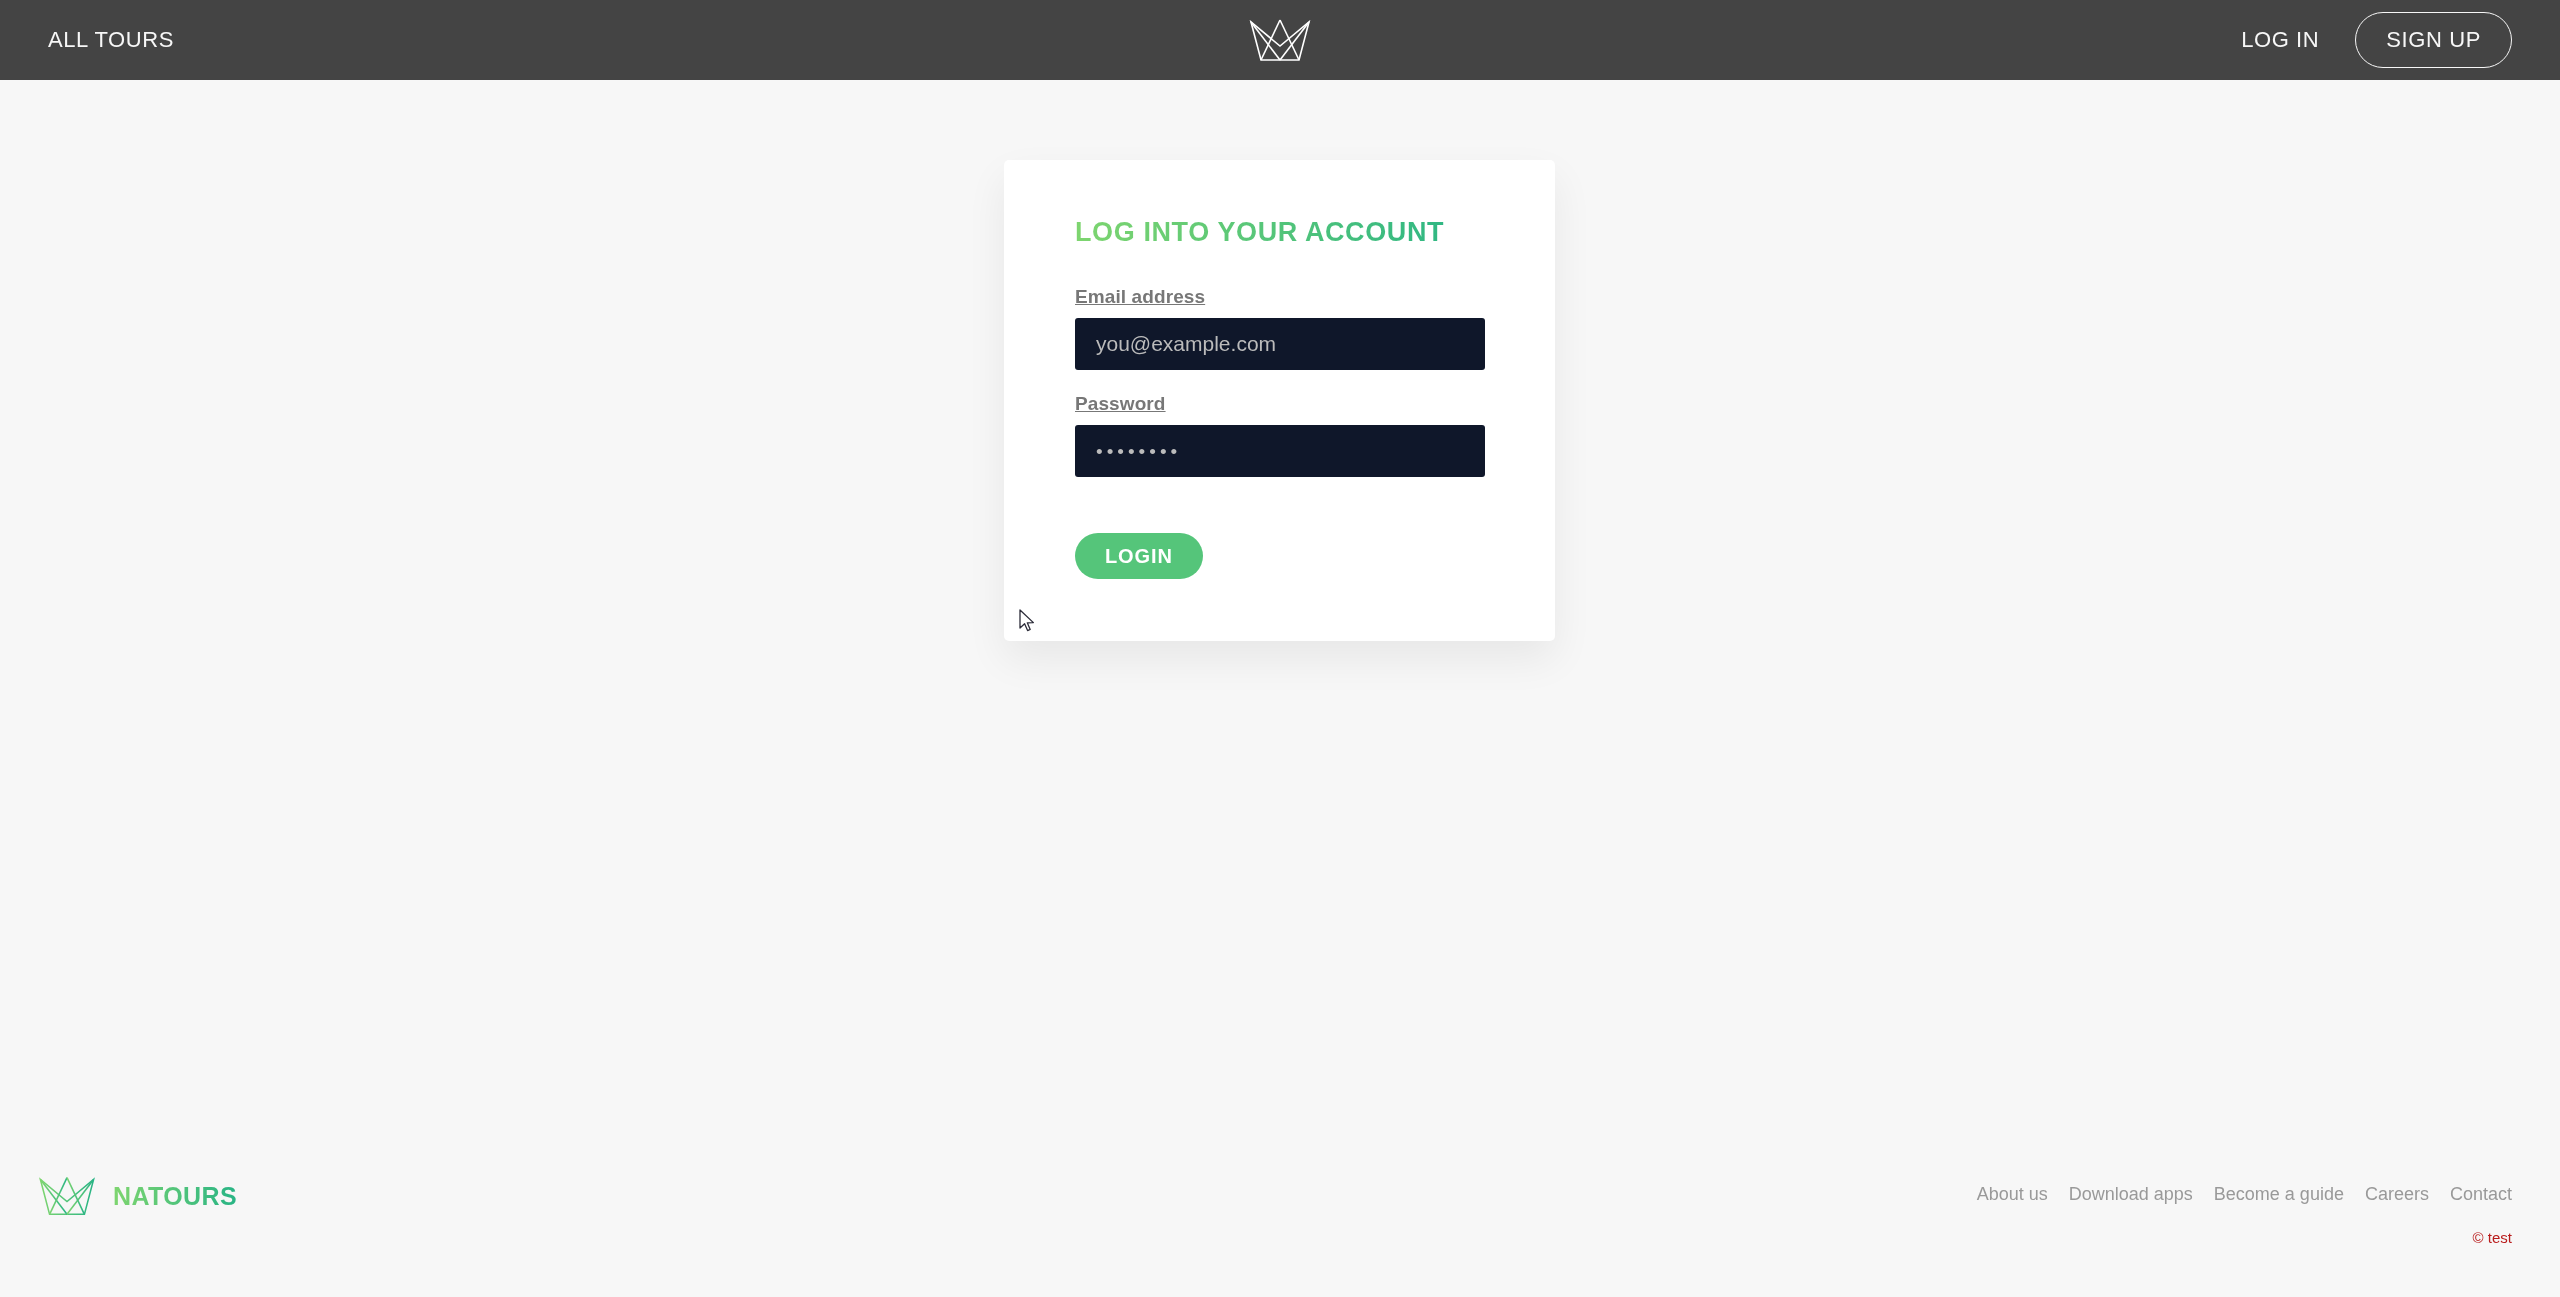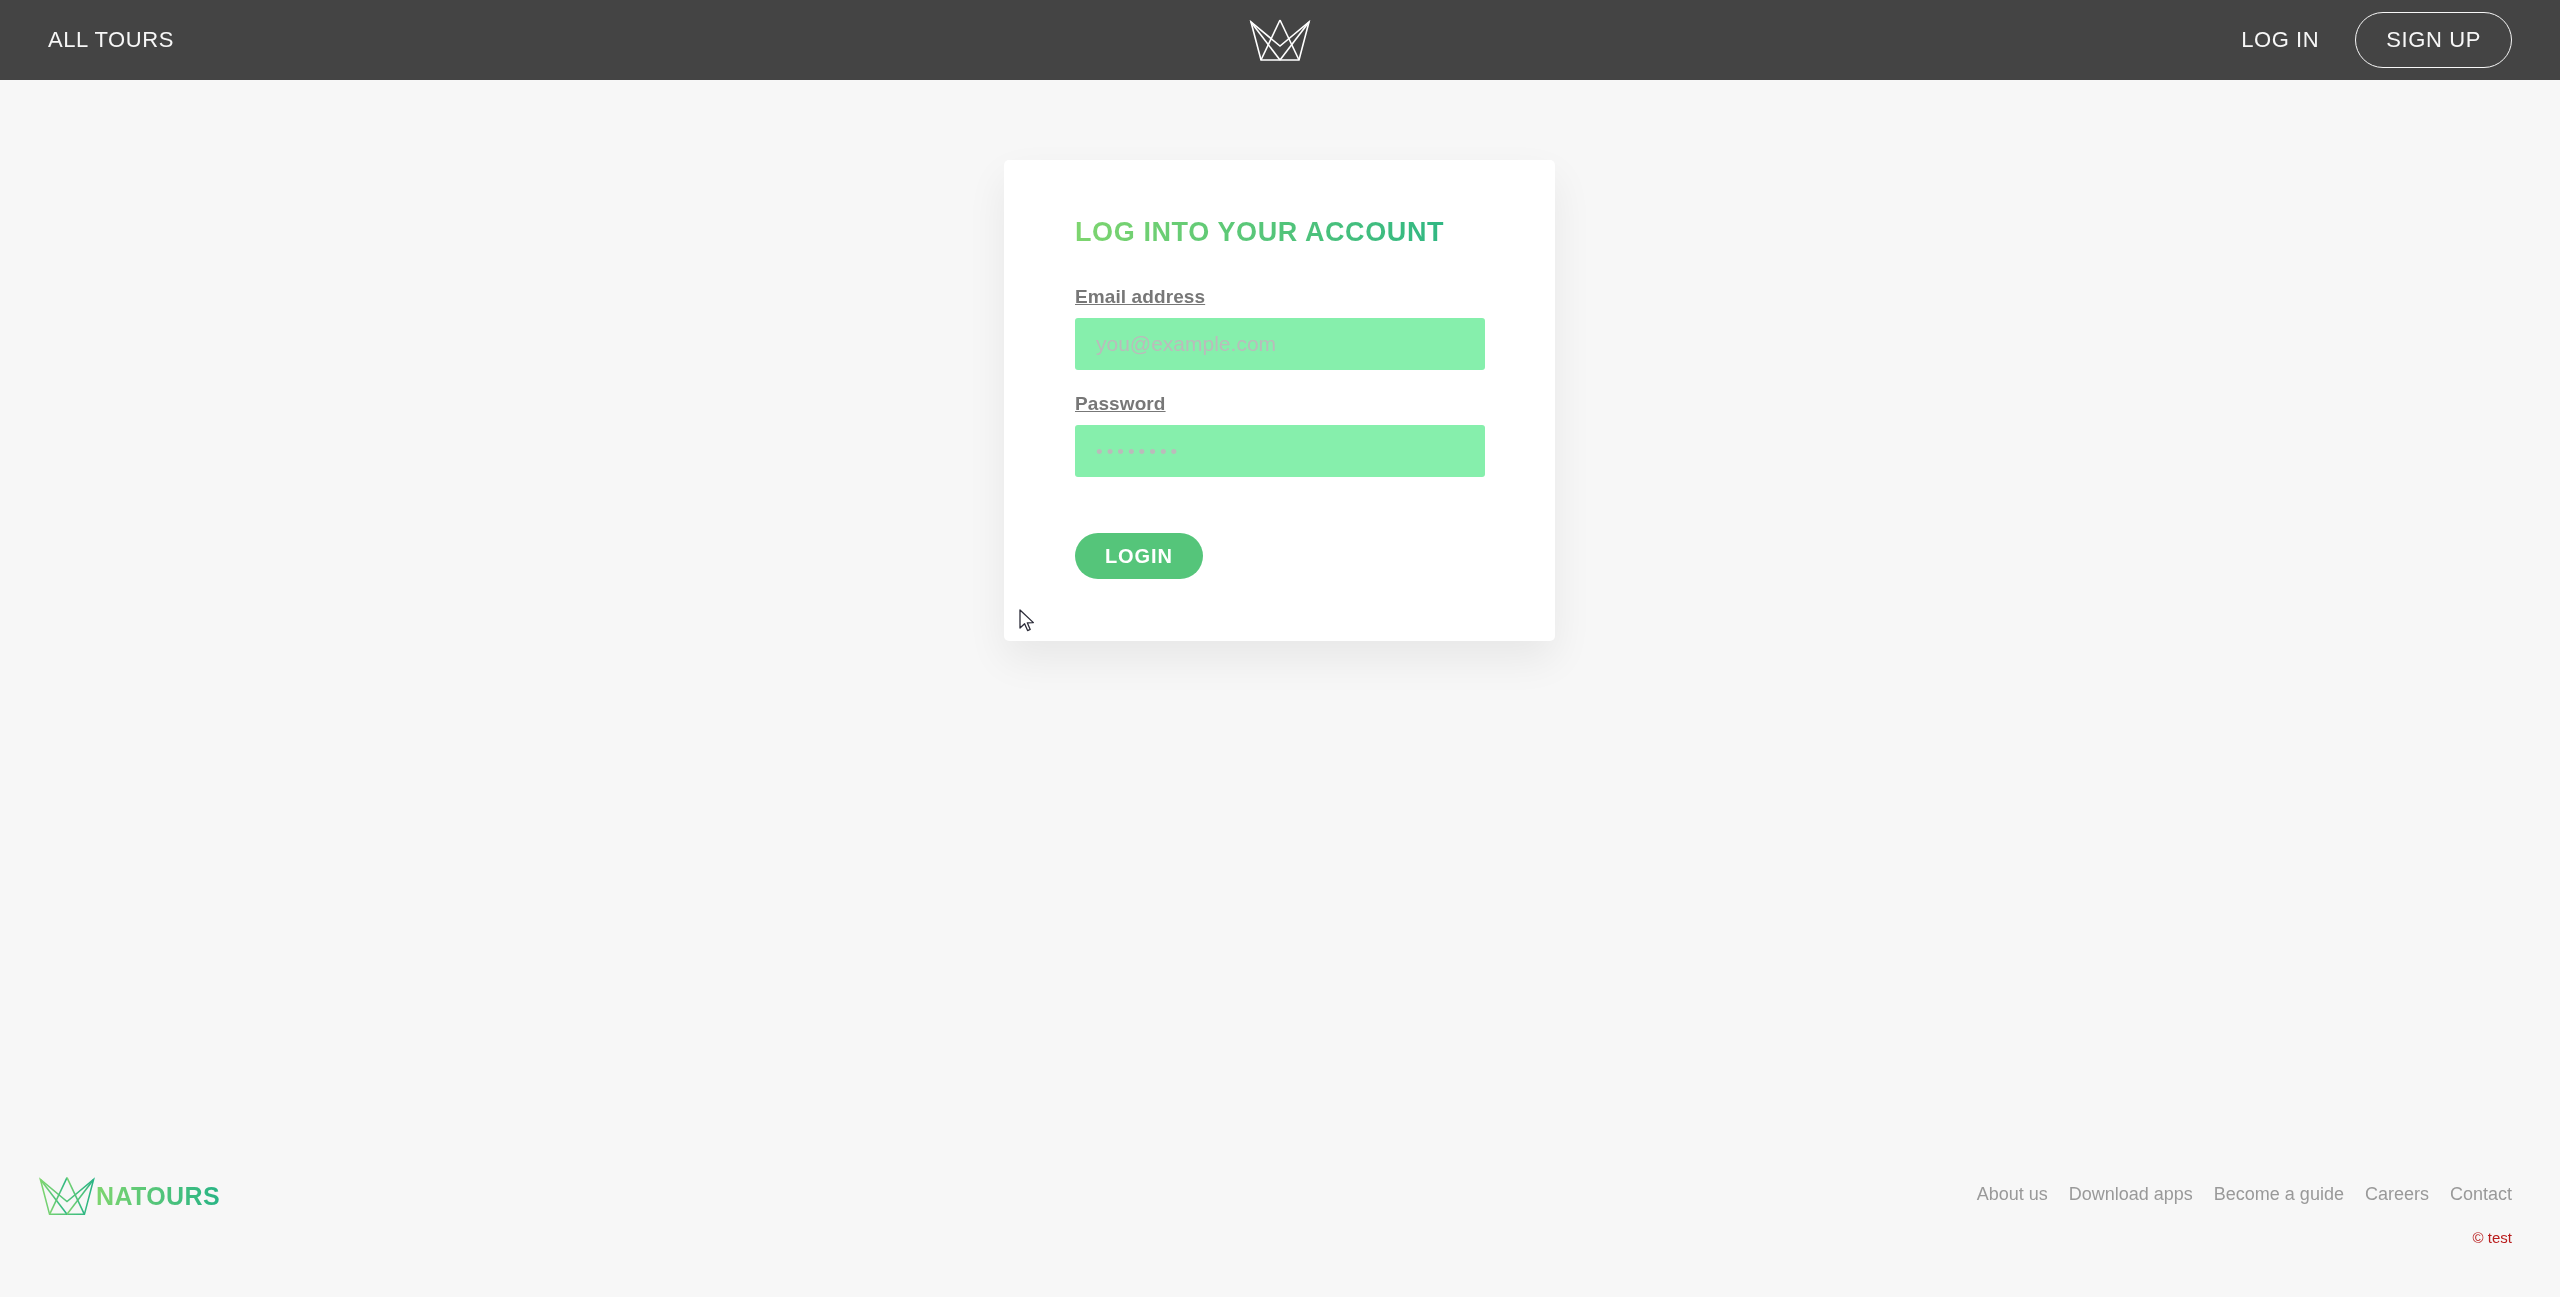--- a/index.html
+++ b/index.html
@@ -108,21 +108,21 @@
     color: #777777;
     margin-bottom: 10px;
     letter-spacing: 0.1px;
     text-decoration: underline;
   }
 
   .form-input {
     display: block;
     width: 410px;
     height: 52px;
-    background: #86efac;
+    background: #0f172a;
     border: none;
     border-top: 3px solid transparent;
     border-bottom: 3px solid transparent;
     border-radius: 3px;
     padding: 0 21px;
     font-family: "Liberation Sans", sans-serif;
     font-size: 21px;
     color: #777;
     outline: none;
   }
@@ -165,20 +165,21 @@
     width: 100%;
     display: flex;
     align-items: flex-start;
     justify-content: space-between;
     padding-top: 17px;
   }
 
   .footer-brand {
     display: flex;
     align-items: center;
+    gap: 17px;
   }
 
   .logo-footer { width: 58px; height: 44px; display: block; }
 
   .footer-brand-name {
     font-size: 25px;
     font-weight: 700;
     letter-spacing: 0.4px;
     background-image: linear-gradient(to right, #7ed56f, #28b485);
     -webkit-background-clip: text;

